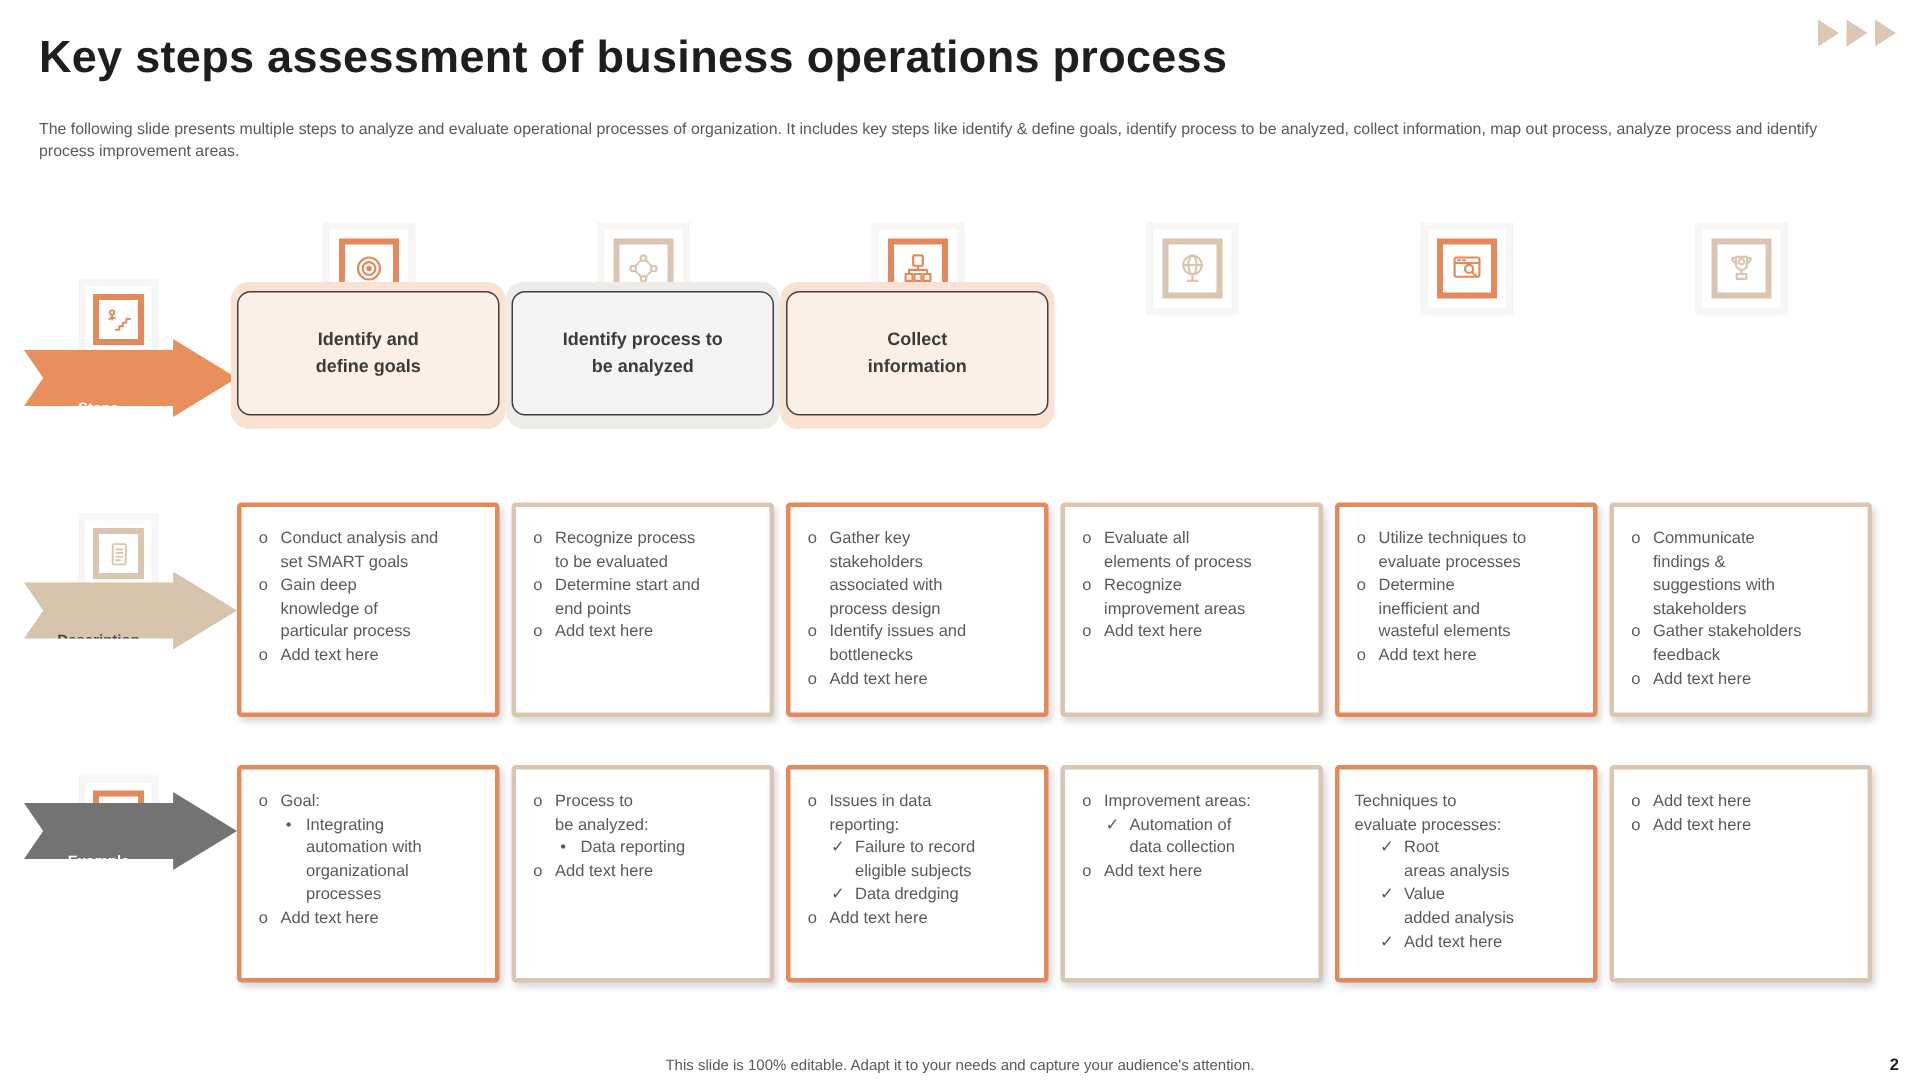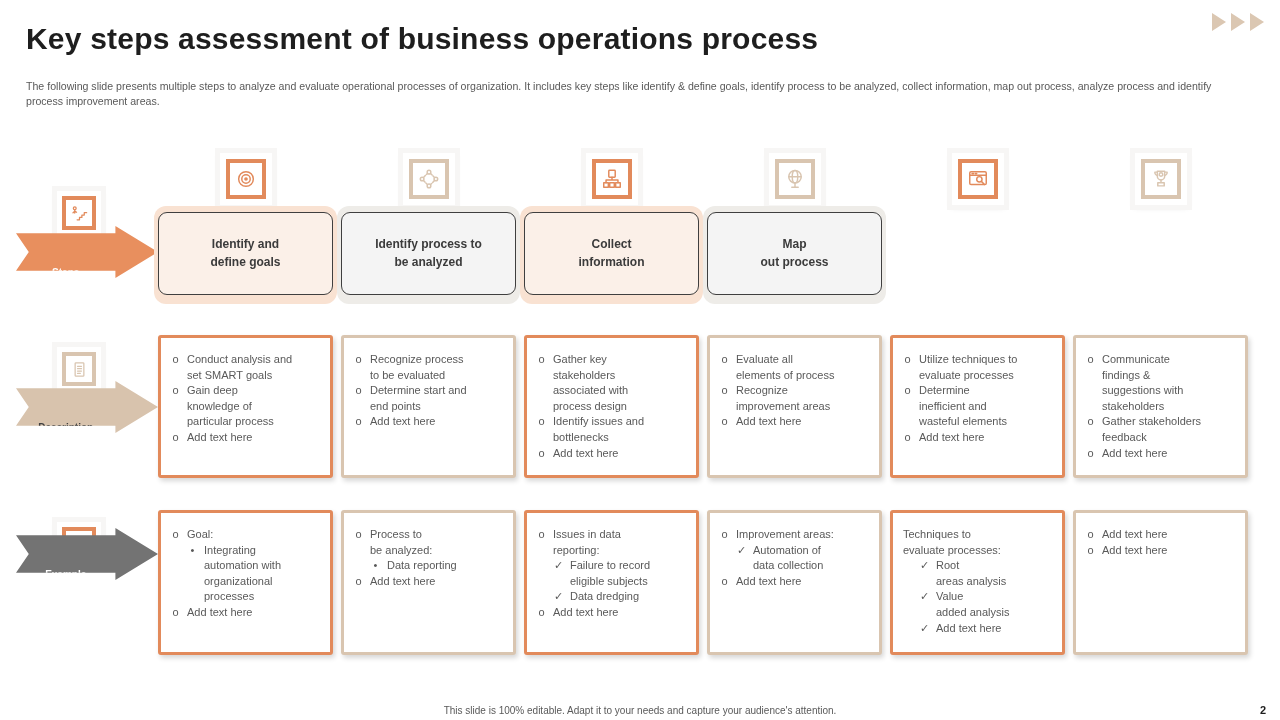--- a/index.html
+++ b/index.html
@@ -12,21 +12,21 @@
 
   
   .title{position:absolute;left:26px;top:22px;font-size:30px;color:#1e1e1e;font-weight:700;letter-spacing:.2px}
   .subtitle{position:absolute;left:26px;top:79px;width:1206px;font-size:10.6px;line-height:1.45;color:#595959}
   .tri-group{position:absolute;right:16px;top:13px;display:flex;gap:5px}
   .tri{width:0;height:0;border-top:9px solid transparent;border-bottom:9px solid transparent;border-left:14px solid #DBC7B2}
 
   
   .row{position:absolute;left:158px;display:grid;grid-template-columns:repeat(6,175px);column-gap:8px}
   #icons-row{top:153px;height:54px}
-  #steps-row{top:212px;height:102px}
+  #steps-row{top:194px;height:102px}
   #desc-row{top:335px}
   #example-row{top:510px}
 
   .icon-cell{display:flex;justify-content:center;align-items:flex-start}
   .icon-card{width:52px;height:52px;background:#fff;display:flex;align-items:center;justify-content:center;
     box-shadow:0 0 0 5px #f7f6f5, 0 2px 6px rgba(0,0,0,.15)}
   .icon-frame{width:40px;height:40px;border:4px solid var(--accent);box-sizing:border-box;
     display:flex;align-items:center;justify-content:center;color:var(--accent)}
   .icon-frame svg{width:22px;height:22px}
 
@@ -201,25 +201,20 @@
   <div class="step-wrap tan">
       <div class="step-back"></div>
     <div class="step-box">Identify process to
 be analyzed</div>
     </div>
   <div class="step-wrap orange">
       <div class="step-back"></div>
     <div class="step-box">Collect
 information</div>
     </div>
-  <div class="step-wrap tan">
-      <div class="step-back"></div>
-    <div class="step-box">Map
-out process</div>
-    </div>
 </div>
 
 <div class="row" id="desc-row">
   <div class="card desc orange">
 
   <div class="li">
         <span class="m">o</span>
         <span class="t">Conduct analysis and
 set SMART goals</span>
       </div>

